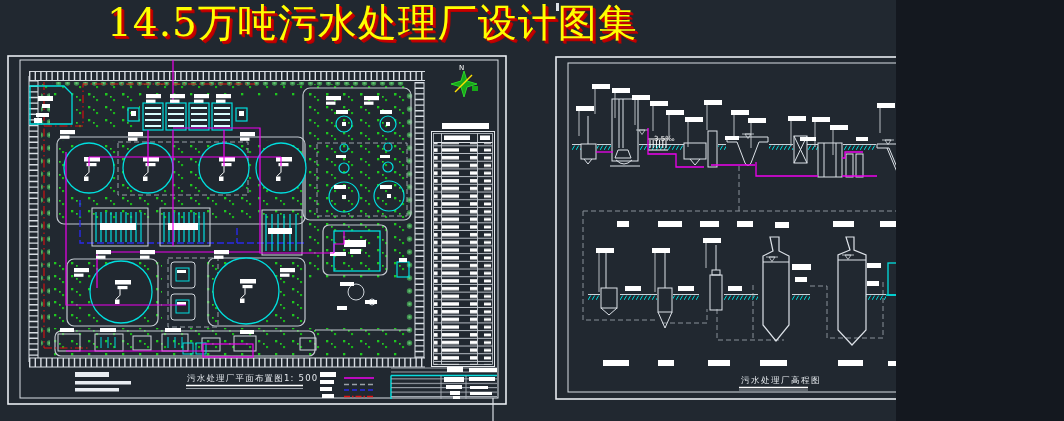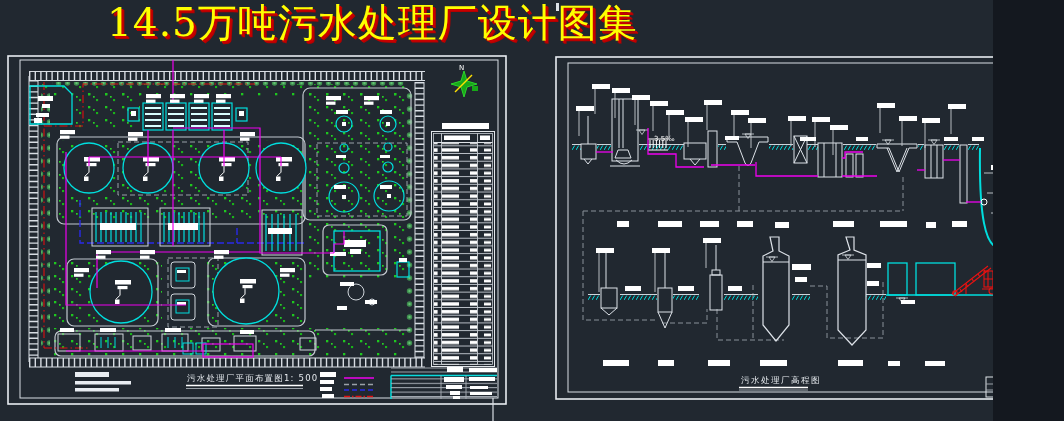--- a/index.html
+++ b/index.html
@@ -1,16 +1,16 @@
 <!DOCTYPE html>
 <html><head>
 <meta charset="utf-8">
 <style>
   html,body{margin:0;padding:0;background:#14181f;}
-  .stage{position:relative;width:993px;height:421px;background:#212830;overflow:hidden;
+  .stage{position:relative;width:896px;height:421px;background:#212830;overflow:hidden;
          font-family:"DejaVu Sans",sans-serif;}
   .main-title{position:absolute;left:107px;top:-4px;font-family:"DejaVu Serif",serif;
 php         font-weight:bold;font-size:39px;letter-spacing:1px;color:#ffff00;
          text-shadow:2px 2px 0 #c80000,3px 3px 0 #b40000;white-space:nowrap;}
   svg{position:absolute;left:0;top:0;}
   text{font-family:"DejaVu Sans",sans-serif;}
 </style>
 </head>
 <body>
 

